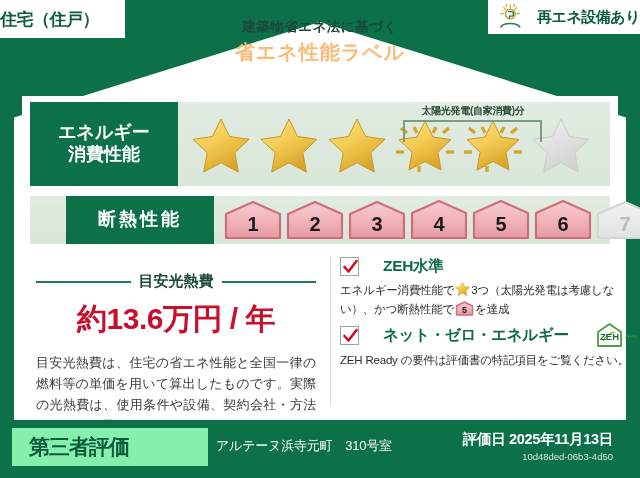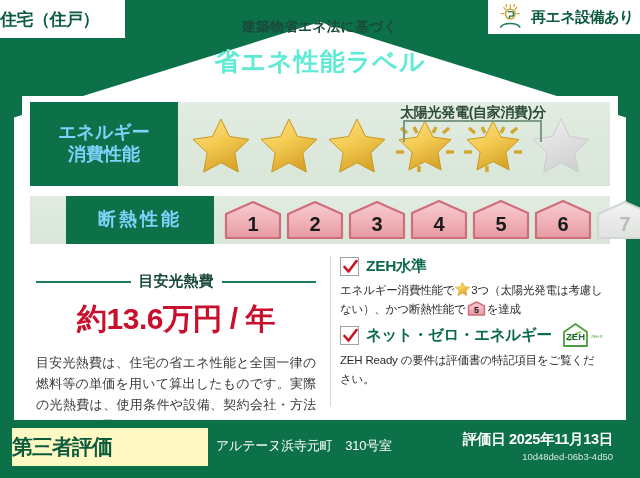--- a/index.html
+++ b/index.html
@@ -25,20 +25,21 @@
   .top-badge-left .txt {
     font-size: 17px; font-weight: bold; color: #0c5b3d;
     letter-spacing: -0.5px;
   }
   .top-badge-right {
     position: absolute; right: 0; top: 0;
     width: 152px; height: 34px;
     background: #ffffff;
     display: flex; align-items: center; gap: 5px;
     padding-left: 10px;
+    justify-content: space-between;
   }
   .top-badge-right .txt {
     font-size: 15px; font-weight: bold; color: #0c5b3d;
     letter-spacing: -0.5px;
   }
   .sun-icon { width: 28px; height: 26px; flex: none; }
 
   
   .roof {
     position: absolute; left: 14px; top: 22px;
@@ -48,22 +49,22 @@
   }
   .title-block {
     position: absolute; left: 0; top: 18px; width: 640px;
     text-align: center;
   }
   .title-sub {
     font-size: 13.5px; font-weight: bold; color: #1b4a3c;
     letter-spacing: 0.5px;
   }
   .title-main {
-    font-size: 25px; font-weight: bold; color: #5eead4;
-    letter-spacing: 1px; margin-top: 9px;
+    font-size: 20px; font-weight: bold; color: #fdba74;
+    letter-spacing: 1px; margin-top: 3px;
   }
 
   
   .card {
     position: absolute; left: 22px; top: 96px;
     width: 596px; height: 324px;
     background: #ffffff;
   }
 
   
@@ -75,21 +76,21 @@
   .row-insul  { top: 100px; width: 580px; height: 48px; padding-left: 36px; }
 
   .perf-bg {
     position: absolute; left: 0; top: 0; right: 0; bottom: 0;
     background: linear-gradient(180deg,#e2ece2 0%, #d8e6d8 100%);
   }
   .perf-label {
     position: relative; z-index: 2;
     width: 148px; flex: none;
     background: #0c7049;
-    color: #7dd3fc;
+    color: #ffffff;
     display: flex; flex-direction: column;
     align-items: center; justify-content: center;
     font-weight: bold; line-height: 1.22;
   }
   .row-energy .perf-label { font-size: 18px; letter-spacing: 0px; }
   .row-insul  .perf-label { font-size: 18px; letter-spacing: 3px; }
   .perf-body {
     position: relative; z-index: 2;
     flex: 1; display: flex; align-items: center;
     padding-left: 10px; gap: 2px;
@@ -103,21 +104,21 @@
   .solar-bracket {
     position: absolute; z-index: 3;
     left: 373px; top: 18px; width: 139px; height: 22px;
     border: 2px solid #7d9a86;
     border-bottom: none;
   }
   .solar-cap {
     position: absolute; z-index: 4;
     left: 368px; top: 2px; width: 150px;
     text-align: center;
-    font-size: 14px; font-weight: bold; color: #2b4a38;
+    font-size: 10px; font-weight: bold; color: #2b4a38;
     background: transparent;
     letter-spacing: -0.3px;
   }
   .solar-cap-bg {
     position:absolute; z-index:3; left:385px; top:4px;
     width:118px; height:13px;
     background: linear-gradient(180deg,#e2ece2 0%, #dfeadf 100%);
   }
 
   
@@ -166,21 +167,21 @@
   }
   .cost-note {
     margin-top: 12px;
     font-size: 13px; color: #3a3a3a; line-height: 1.62;
     text-align: justify;
     letter-spacing: -0.2px;
   }
 
   
   .zeh-item { margin-bottom: 4px; }
-  .zeh-head { display: flex; align-items: center; gap: 7px; }
+  .zeh-head { display: flex; align-items: center; gap: 24px; }
   .check-box {
     width: 19px; height: 19px; flex: none;
     border: 1px solid #9aa79a; background: #fff;
     position: relative;
   }
   .check-mark {
     position: absolute; left: 2px; top: 1px; width: 15px; height: 16px;
   }
   .zeh-title {
     font-size: 15.5px; font-weight: bold; color: #0c6b46;
@@ -199,23 +200,23 @@
 
   
   .footer {
     position: absolute; left: 0; bottom: 0;
     width: 640px; height: 58px;
     background: #0c7049;
   }
   .bels-plate {
     position: absolute; left: 12px; top: 8px;
     height: 38px; min-width: 196px;
-    background: #fef9c3;
+    background: #86efac;
     display: flex; align-items: center; gap: 7px;
-    padding: 0 0;
+    padding: 0 17px;
   }
   .bels-jp {
     font-size: 21px; font-weight: bold; color: #0c5b3d;
     letter-spacing: -1px;
   }
   .bels-en {
     font-size: 24px; font-weight: bold; color: #1f7a3d;
     letter-spacing: -1px; font-family: "Liberation Sans", sans-serif;
   }
   .footer-addr {

